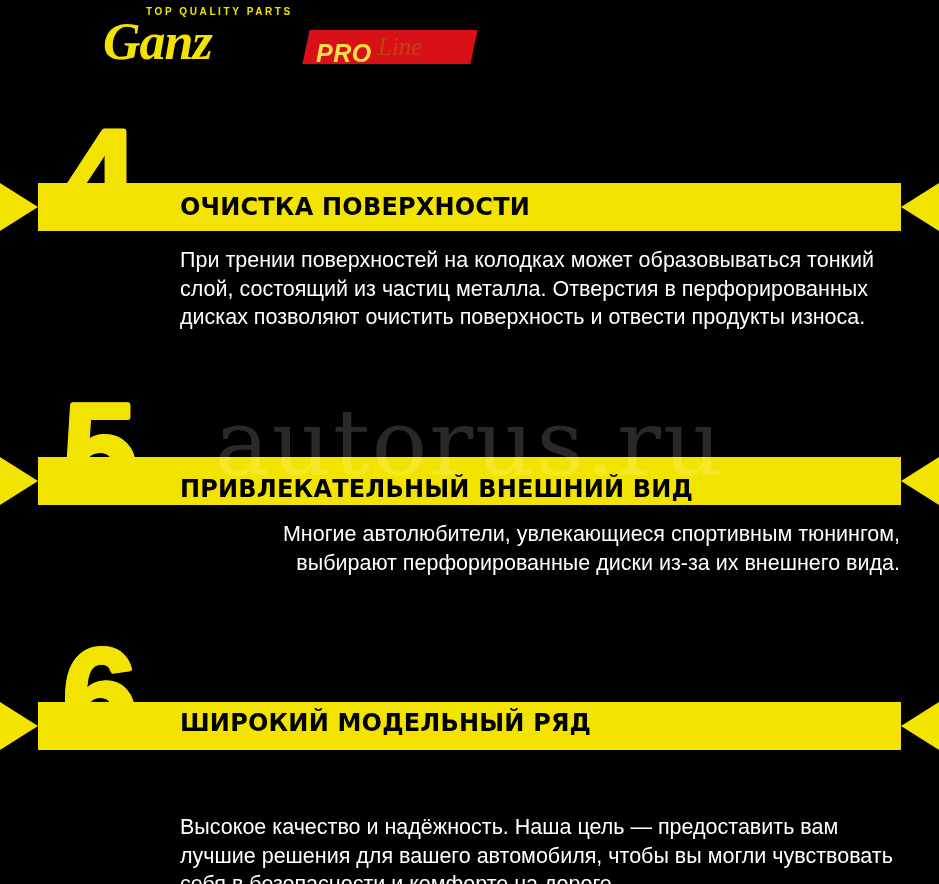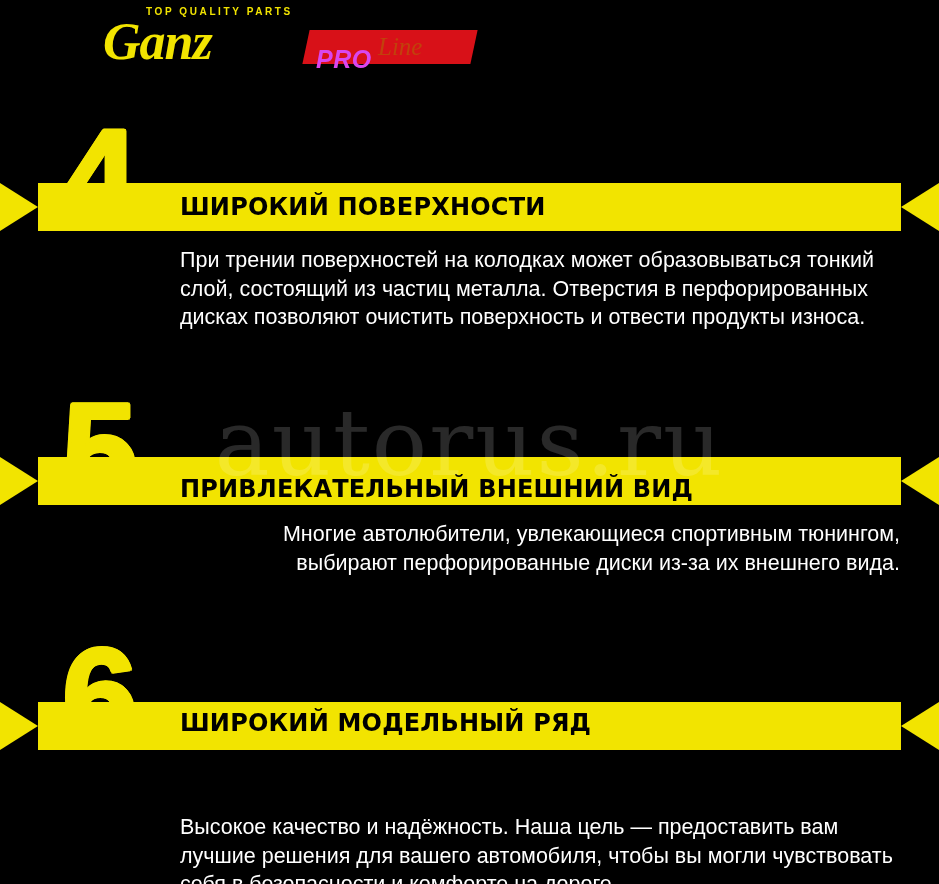--- a/index.html
+++ b/index.html
@@ -66,26 +66,26 @@
   .logo-badge-inner {
     position: absolute;
     left: 218px;
     top: 26px;
     width: 168px;
     height: 34px;
   }
   .logo-pro {
     position: absolute;
     left: 10px;
-    top: 16px;
+    top: 10px;
     font-size: 25px;
     line-height: 26px;
     font-weight: bold;
     font-style: italic;
-    color: #d946ef;
+    color: #fde047;
     font-family: "Liberation Sans", sans-serif;
     letter-spacing: 0.5px;
   }
   .logo-line {
     position: absolute;
     left: 72px;
     top: 2px;
     font-size: 25px;
     line-height: 30px;
     font-style: italic;
@@ -198,21 +198,21 @@
       <span class="logo-line">Line</span>
     </div>
   </div>
 </div>
 
 <div class="section" style="top:118px;">
   <div class="big-number" style="top:0px;">4</div>
   <div class="band" style="top:65px;">
     <div class="band-left-notch"></div>
   </div>
-  <div class="band-title" style="top:65px;">ШИРОКИЙ ПОВЕРХНОСТИ</div>
+  <div class="band-title" style="top:65px;">ОЧИСТКА ПОВЕРХНОСТИ</div>
   <div class="body-text" style="top:128px;">При трении поверхностей на колодках может образовываться тонкий слой, состоящий из частиц металла. Отверстия в перфорированных дисках позволяют очистить поверхность и отвести продукты износа.</div>
 </div>
 
 <div class="section" style="top:392px;">
   <div class="big-number" style="top:0px;">5</div>
   <div class="band" style="top:65px;">
     <div class="band-left-notch"></div>
   </div>
   <div class="band-title" style="top:65px;margin-top:8px;">ПРИВЛЕКАТЕЛЬНЫЙ ВНЕШНИЙ ВИД</div>
   <div class="body-text" style="top:128px;text-align:right;">Многие автолюбители, увлекающиеся спортивным тюнингом, выбирают перфорированные диски из-за их внешнего вида.</div>

